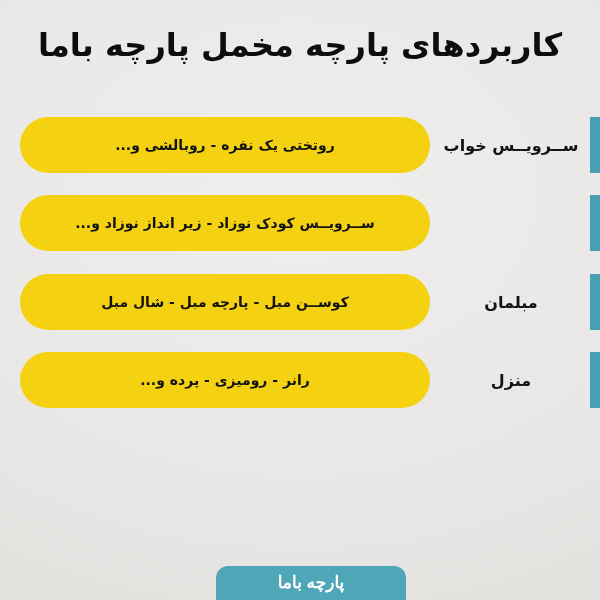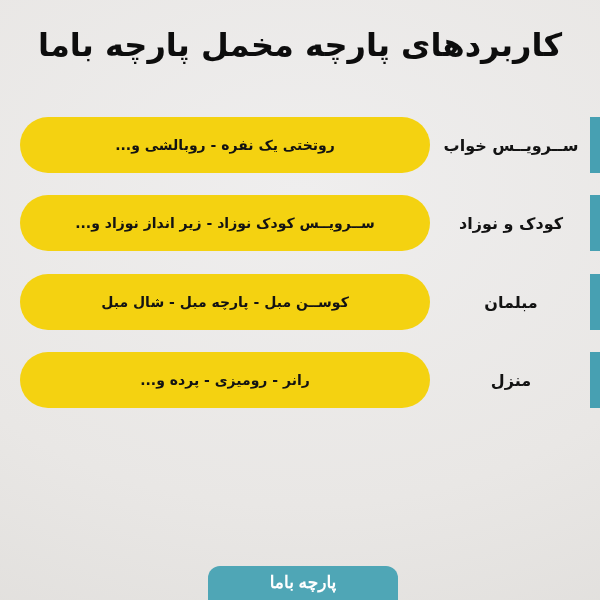--- a/index.html
+++ b/index.html
@@ -27,21 +27,21 @@
   .cat{
     position:absolute;left:432px;top:0;width:158px;height:56px;
     display:flex;align-items:center;justify-content:center;
     font-size:16px;font-weight:bold;color:#131313;white-space:nowrap;text-align:right;
   }
   .edge{
     position:absolute;left:590px;top:0;width:10px;height:56px;
     background:#47A0B2;
   }
   .brand{
-    position:absolute;left:208px;top:566px;width:190px;height:34px;
+    position:absolute;left:216px;top:566px;width:190px;height:34px;
     background:#4FA6B6;border-radius:12px 12px 0 0;
     display:flex;align-items:flex-start;justify-content:center;
     padding-top:6px;box-sizing:border-box;
     font-size:17px;font-weight:bold;color:#ffffff;white-space:nowrap;
     border:none;cursor:pointer;
   }
   .r0{top:117px}.r1{top:195px}.r2{top:274px}.r3{top:352px}.r4{top:431px}
 </style>
 </head>
 <body>
@@ -51,21 +51,20 @@
   <div class="title">کاربردهای پارچه مخمل پارچه باما</div>
 
   <div class="row r0">
     <div class="pill">روتختی یک نفره - روبالشی و...</div>
     <div class="cat">ســرویــس خواب</div>
     <div class="edge"></div>
   </div>
 
   <div class="row r1">
     <div class="pill">ســرویــس کودک نوزاد - زیر انداز نوزاد و...</div>
-    <div class="cat">کودک و نوزاد</div>
     <div class="edge"></div>
   </div>
 
   <div class="row r3">
     <div class="pill">رانر - رومیزی - پرده و...</div>
     <div class="cat">منزل</div>
     <div class="edge"></div>
   </div>
 
   <div class="row r2">

